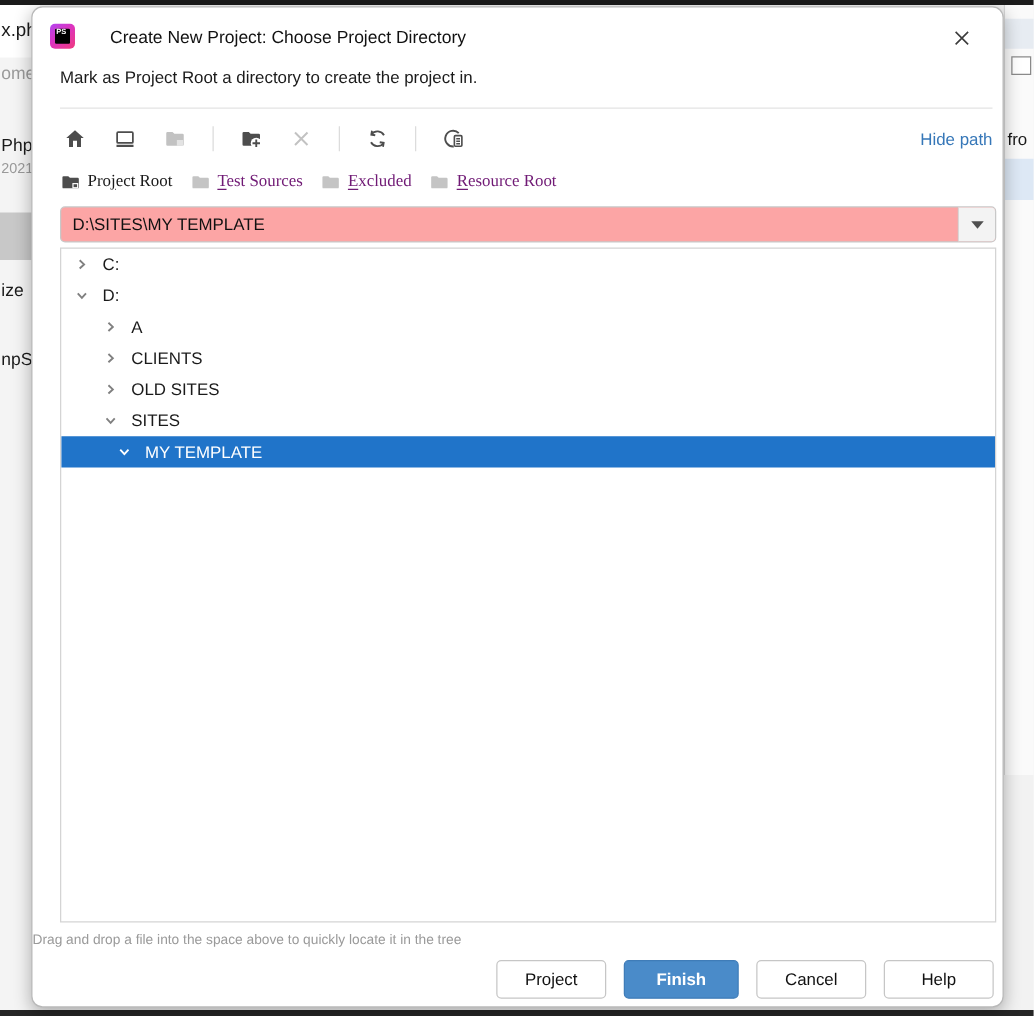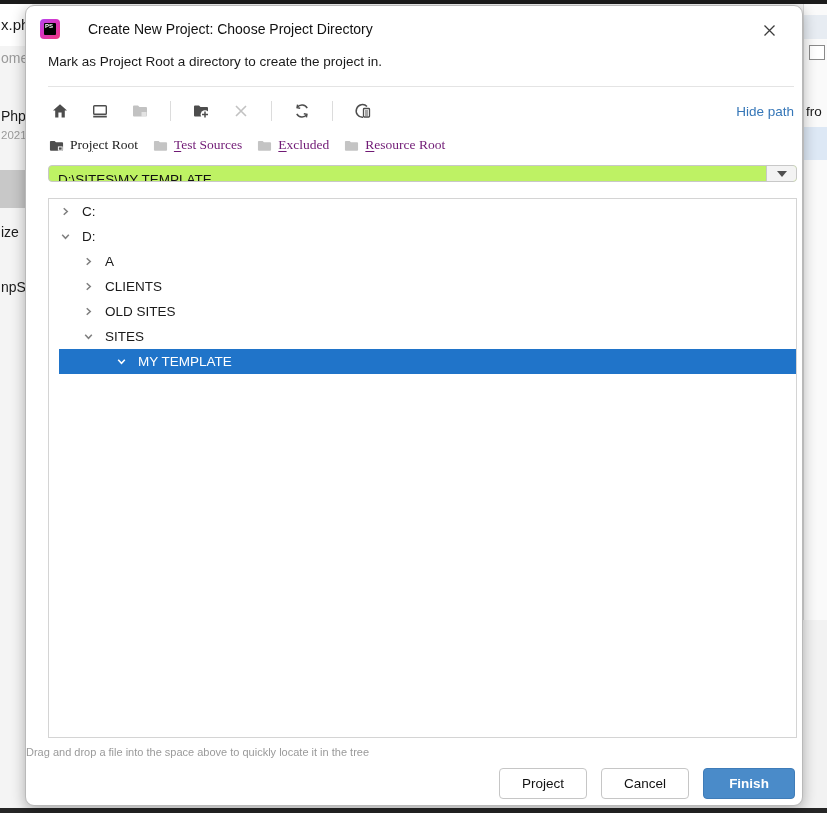--- a/index.html
+++ b/index.html
@@ -49,21 +49,21 @@
   .hide-path { font-size:13.5px; color:#3677b8; cursor:pointer; }
 
   .tabs { position:absolute; left:23px; top:128px; height:22px; display:flex; align-items:center; gap:15px;font-family:Liberation Serif, serif; }
   .tab { display:flex; align-items:center; gap:6px; font-size:13.5px; cursor:pointer; }
   .tab .flabel { color:#701a75; }
   .tab.active .flabel { color:#1a1a1a; }
   .tab .ficon { color:#c4c4c4; display:flex; }
   .tab.active .ficon { color:#4d4d4d; }
   .tab u { text-decoration:underline; text-underline-offset:2px; }
 
-  .combo { position:absolute; left:22px; top:159px; width:749px; height:17px; border:1px solid #c8c8c8; border-radius:4px; display:flex; background:#bef264; }
+  .combo { position:absolute; left:22px; top:159px; width:749px; height:29px; border:1px solid #c8c8c8; border-radius:4px; display:flex; background:#fca5a5; }
   .combo-text { flex:1; font-size:13.5px; color:#111; line-height:27px; padding-left:9px; white-space:nowrap; overflow:hidden; }
   .combo-arrow { width:30px; border-left:1px solid #c8c8c8; background:#f3f3f3; border-radius:0 3px 3px 0;
                  display:flex; align-items:center; justify-content:center; cursor:pointer; }
   .combo-arrow .tri { width:0; height:0; border-left:5px solid transparent; border-right:5px solid transparent; border-top:6px solid #4f4f4f; }
 
   .tree { position:absolute; left:22px; top:192px; width:749px; height:540px; border:1px solid #d4d4d4; background:#fff; overflow:hidden; }
   .trow { height:25px; display:flex; align-items:center; font-size:13.5px; color:#1a1a1a; cursor:pointer; }
   .trow .chev { width:12px; height:12px; display:flex; align-items:center; justify-content:center; color:#808080; flex:0 0 auto; }
   .trow .chev.collapsed svg { transform:rotate(-90deg); }
   .trow .tlabel { margin-left:11px; white-space:nowrap; }
@@ -256,31 +256,32 @@
         <span class="tlabel">OLD SITES</span>
       </div>
       <div class="trow" style="padding-left: 33px;">
         <span class="chev">
           <svg width="11" height="11" viewBox="0 0 10 10">
             <polyline points="2,3.4 5,6.6 8,3.4" fill="none" stroke="currentColor" stroke-width="1.4"></polyline>
           </svg>
         </span>
         <span class="tlabel">SITES</span>
       </div>
-      <div class="trow selected" style="padding-left: 56px; margin-left: 10px;">
+      <div class="trow selected" style="padding-left: 44px;">
         <span class="chev">
           <svg width="11" height="11" viewBox="0 0 10 10">
             <polyline points="2,3.4 5,6.6 8,3.4" fill="none" stroke="currentColor" stroke-width="1.4"></polyline>
           </svg>
         </span>
         <span class="tlabel">MY TEMPLATE</span>
       </div>
     </div>
 
   <div class="hint">Drag and drop a file into the space above to quickly locate it in the tree</div>
 
   <div class="footer">
     <button class="btn">Project</button>
+    <button class="btn primary">Finish</button>
     <button class="btn">Cancel</button>
-    <button class="btn primary">Finish</button>
+    <button class="btn">Help</button>
   </div>
 
 </div>
 
 </body></html>

